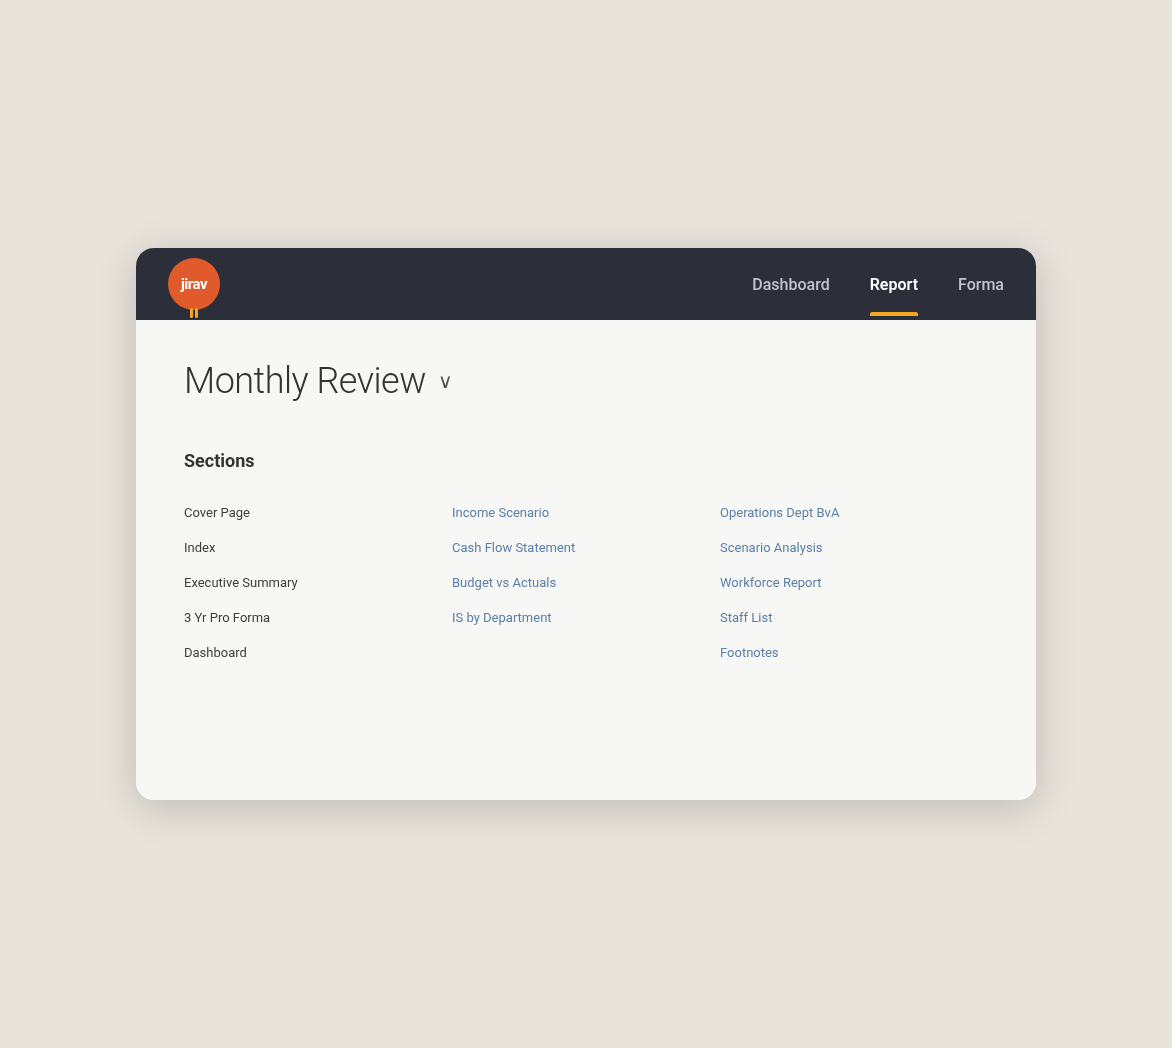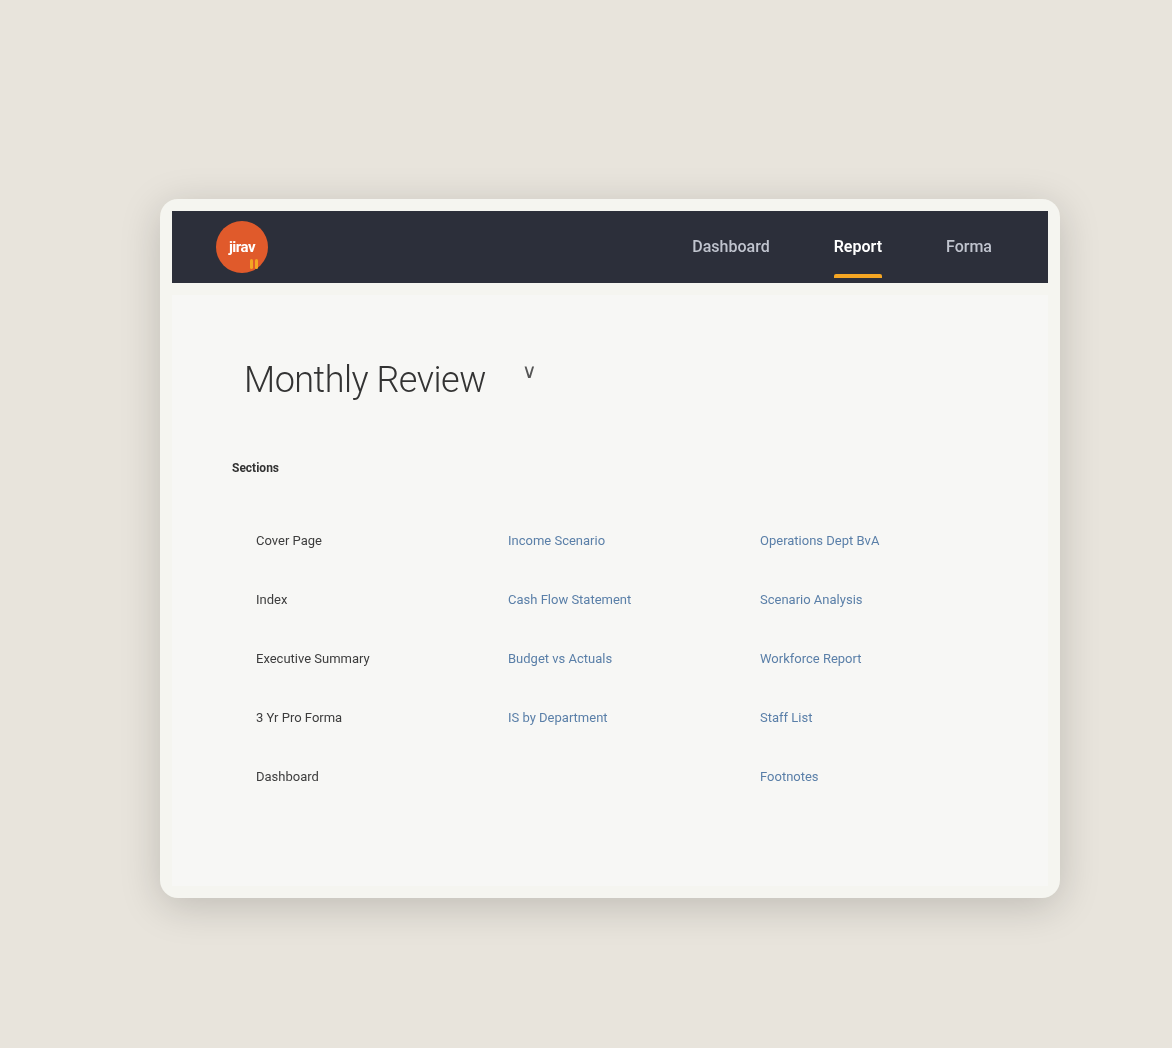--- a/index.html
+++ b/index.html
@@ -1,16 +1,16 @@
 <!DOCTYPE html>
 <html><head>
   <meta charset="utf-8">
   <style>
     * {
-      margin: 12px;
+      margin: 0;
       padding: 0;
       box-sizing: border-box;
     }
 
     body {
       background-color: #e8e4dc;
       display: flex;
       justify-content: center;
       align-items: center;
       min-height: 100vh;
@@ -135,40 +135,41 @@
 
     
     .main-content {
       background-color: #f7f7f5;
       padding: 40px 48px 56px 48px;
       min-height: 480px;
     }
 
     .page-title-row {
       display: flex;
+      align-items: center;
       gap: 12px;
       margin-bottom: 48px;
     }
 
     .page-title {
       font-size: 36px;
       font-weight: 300;
       color: #333;
       letter-spacing: -0.5px;
     }
 
     .dropdown-icon {
       color: #555;
       font-size: 20px;
       cursor: pointer;
     }
 
     
     .sections-label {
-      font-size: 12px;
+      font-size: 18px;
       font-weight: 700;
       color: #333;
       margin-bottom: 24px;
     }
 
     .sections-grid {
       display: grid;
       grid-template-columns: repeat(3, 1fr);
       gap: 0;
     }

